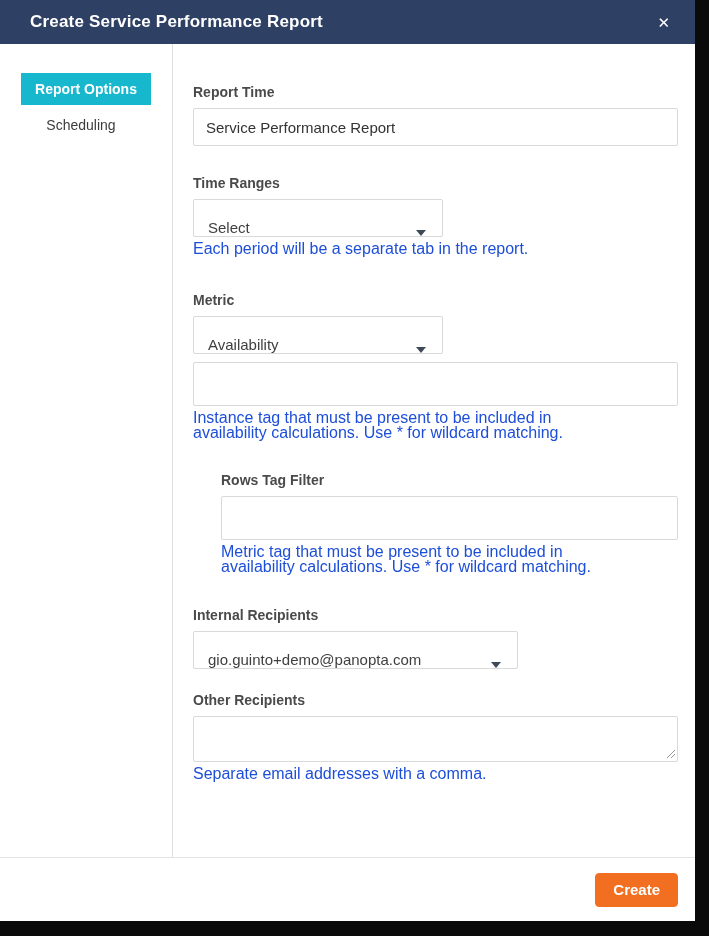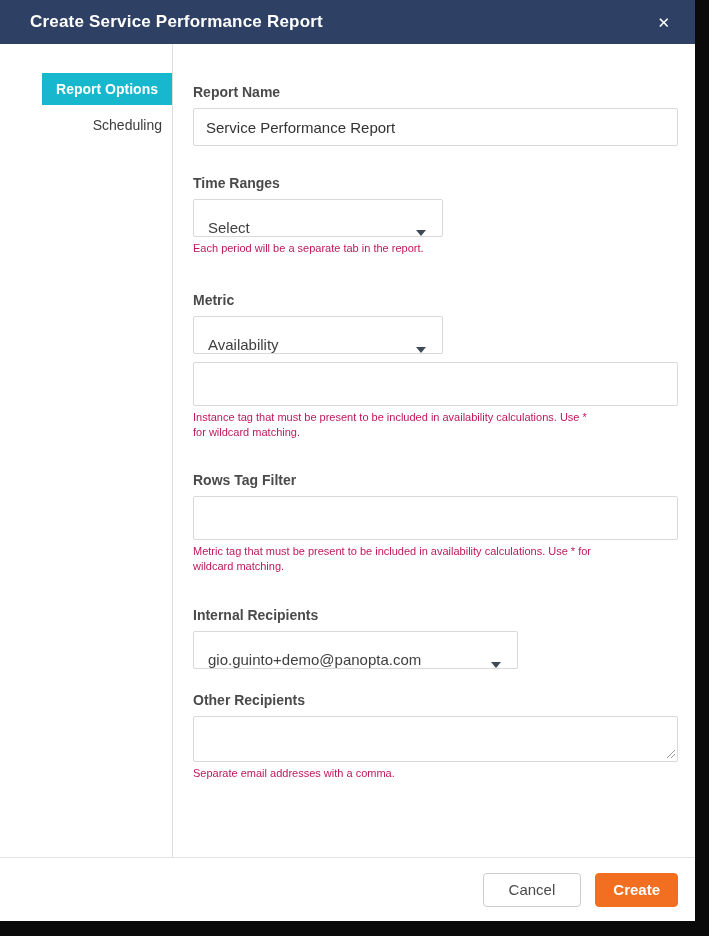--- a/index.html
+++ b/index.html
@@ -30,21 +30,21 @@
   .close-btn {
     color:#ffffff; font-size:15px; line-height:1;
     cursor:pointer; padding:4px; font-weight:400;
   }
   
   .modal-body { flex:1; display:flex; min-height:0; }
   .sidebar {
     width:173px; flex:none;
     border-right:1px solid #dddddd;
     padding-top:29px;
-    display:flex; flex-direction:column; align-items:flex-end;
+    display:flex; flex-direction:column; align-items:center;
   }
   .nav-btn-active {
     background:#17b8ce; color:#ffffff;
     font-size:14px; font-weight:700;
     padding:8px 14px; cursor:pointer;
     white-space:nowrap;
   }
   .nav-item {
     font-size:14px; color:#3c3c3c;
     padding:12px 10px 0 0; cursor:pointer;
@@ -78,29 +78,29 @@
   .w-250 { width:250px; }
   .w-325 { width:325px; }
   .caret {
     width:0; height:0;
     border-left:5px solid transparent;
     border-right:5px solid transparent;
     border-top:6px solid #3e4a56;
     margin-left:12px; flex:none;
   }
   .helper {
-    font-size:11px; color:#be185d;
+    font-size:16px; color:#1d4ed8;
     margin-top:4px; line-height:15px;
   }
   .helper.narrow { max-width:400px; }
   .m-after-name   { margin-bottom:29px; }
   .m-after-tr     { margin-bottom:36px;margin-top:28px; }
   .m-after-metric { margin-bottom:8px; }
   .m-after-cols   { margin-bottom:32px; }
-  .m-after-rows   { margin-bottom:33px; }
+  .m-after-rows   { margin-bottom:33px;margin-left:28px; }
   .m-after-int    { margin-bottom:23px; }
   .textarea-wrap { position:relative; }
   .textarea-input {
     display:block; width:100%; height:46px;
     border:1px solid #d9d9d9; border-radius:2px;
     padding:6px 12px;
     font-size:15px; color:#333333;
     font-family:inherit; outline:none; resize:none; background:#fff;
   }
   .resize-handle {
@@ -141,21 +141,21 @@
   <div class="modal-body">
 
     <div class="sidebar">
       <div class="nav-btn-active">Report Options</div>
       <div class="nav-item">Scheduling</div>
     </div>
 
     <div class="content">
 
       <div class="field-group m-after-name">
-        <div class="field-label">Report Name</div>
+        <div class="field-label">Report Time</div>
         <input type="text" class="text-input" value="Service Performance Report" style="">
       </div>
 
       <div class="field-group m-after-tr">
         <div class="field-label">Time Ranges</div>
         <div class="select-box w-250">
           <span>Select</span>
           <span class="caret"></span>
         </div>
         <div class="helper">Each period will be a separate tab in the report.</div>
@@ -197,17 +197,16 @@
             <line x1="5" y1="9" x2="9" y2="5" stroke="#9b9b9b" stroke-width="1"></line>
           </svg>
         </div>
         <div class="helper">Separate email addresses with a comma.</div>
       </div>
 
     </div>
   </div>
 
   <div class="modal-footer">
-    <button class="btn btn-cancel">Cancel</button>
     <button class="btn btn-create">Create</button>
   </div>
 
 </div>
 
 </body></html>

